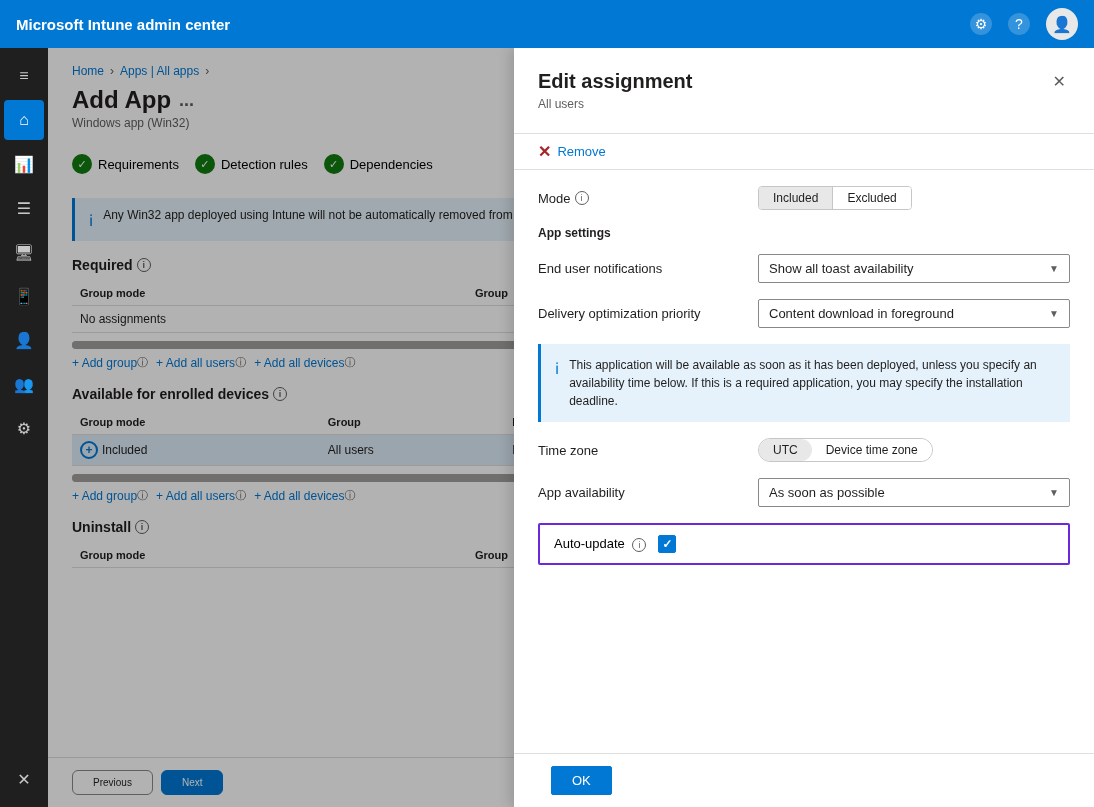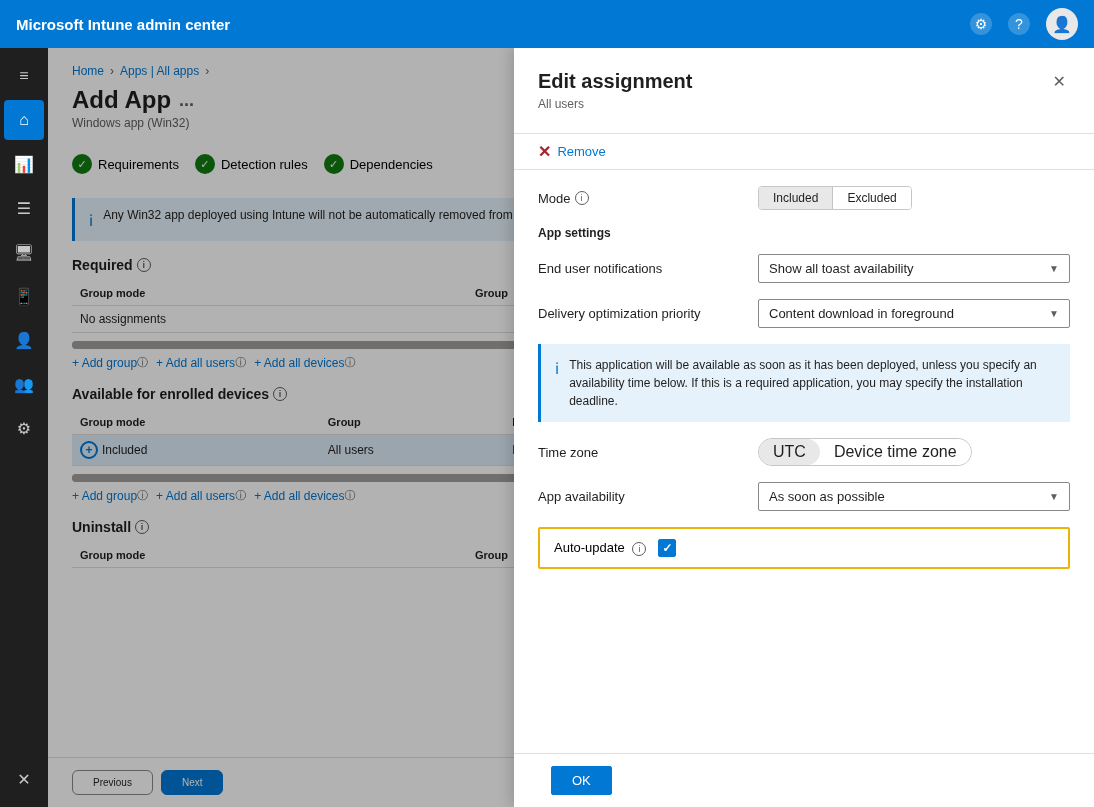--- a/index.html
+++ b/index.html
@@ -213,21 +213,21 @@
 
     
     .utc-pill {
       display: inline-flex;
       border: 1px solid #c8c6c4;
       border-radius: 20px;
       overflow: hidden;
     }
     .utc-opt {
       padding: 4px 14px;
-      font-size: 16px;
+      font-size: 12px;
       cursor: pointer;
       background: white;
       color: #201f1e;
       border-radius: 20px;
     }
     .utc-opt.active {
       background: #e8e8e8;
       font-weight: 500;
     }
 
@@ -243,21 +243,21 @@
       justify-content: center;
       cursor: pointer;
     }
     .checkbox-custom::after { content: '✓'; color: white; font-size: 12px; font-weight: 700; }
 
     .auto-update-row {
       display: flex;
       align-items: center;
       gap: 12px;
       padding: 10px 14px;
-      border: 2px solid #eab308;
+      border: 2px solid #6d28d9;
       border-radius: 2px;
       margin-bottom: 16px;
     }
 
     .panel-footer {
       padding: 12px 37px;
       border-top: 1px solid #e1dfdd;
     }
     .btn-ok { background: #0078d4; color: white; border: 1px solid #0078d4; border-radius: 2px; padding: 6px 20px; font-size: 13px; cursor: pointer; }
 

